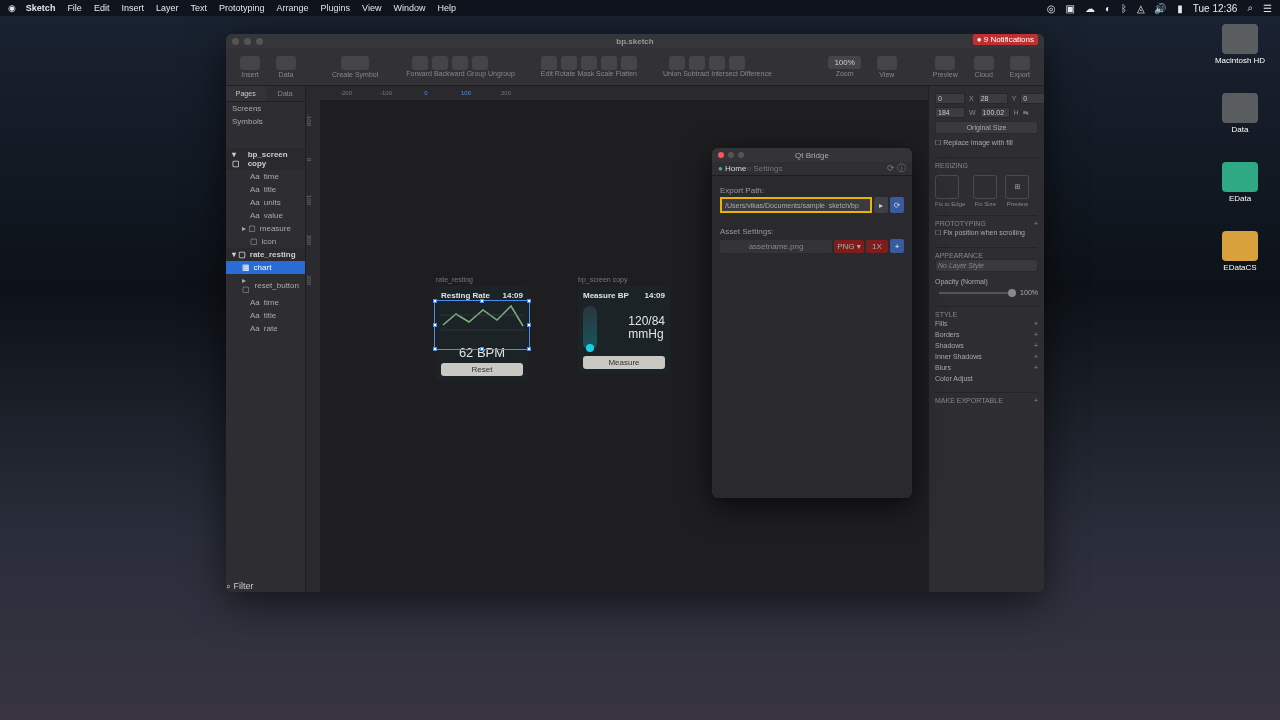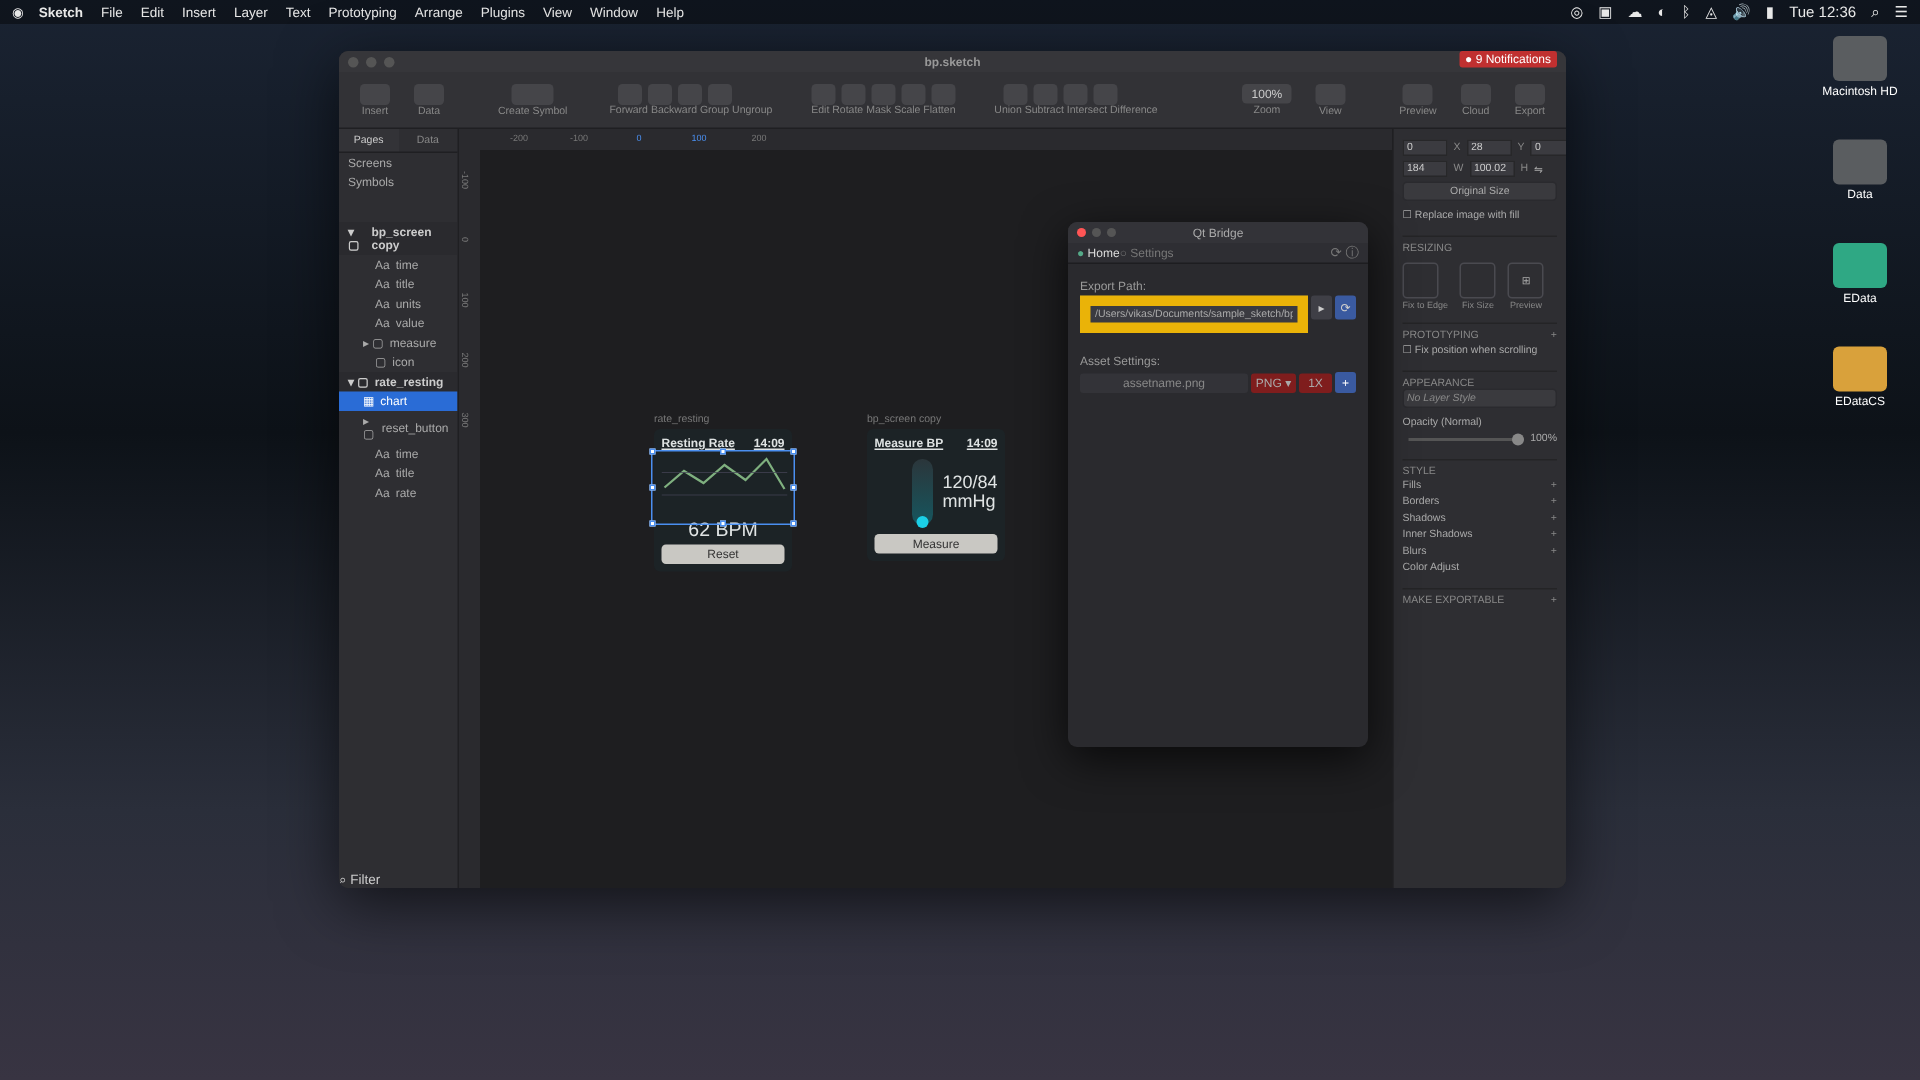--- a/index.html
+++ b/index.html
@@ -49,22 +49,22 @@
 
 .canvas { flex:1; background:#1e1e20; position:relative; overflow:hidden; }
 .rulerh { position:absolute; top:0; left:0; right:0; height:14px; background:#2a2a2e; display:flex; align-items:center; font-size:6px; color:#777; }
 .rulerh .tick { width:40px; text-align:center; }
 .rulerv { position:absolute; top:14px; left:0; width:14px; bottom:0; background:#2a2a2e; display:flex; flex-direction:column; font-size:6px; color:#777; }
 .rulerv .tick { height:40px; writing-mode:vertical-lr; text-align:center; }
 .art { position:absolute; }
 .card { width:92px; background:#1c2326; border-radius:4px; padding:5px; color:#dfe3e3; position:relative; }
 .selbox { position:absolute; border:1px solid #4a8ff0; pointer-events:none; }
 .selbox .h { position:absolute; width:4px; height:4px; background:#fff; border:1px solid #4a8ff0; }
-.card .tt { font-size:8px; font-weight:600; display:flex; justify-content:space-between;text-decoration:underline; }
-.card .mid { display:flex; align-items:center; justify-content:flex-end; gap:6px; margin:6px 0; }
+.card .tt { font-size:8px; font-weight:600; display:flex; justify-content:space-between; }
+.card .mid { display:flex; align-items:center; justify-content:space-between; gap:6px; margin:6px 0; }
 .chartpoly { width:84px; height:40px; }
 .bpm { font-size:13px; color:#e0e4e4; text-align:center; margin:3px 0; }
 .bp { font-size:12px; color:#e0e4e4; line-height:1.1; }
 .cardbtn { background:#c9c8c3; color:#333; font-size:8px; text-align:center; padding:2px; border-radius:3px; margin-top:2px; }
 .artlabel { position:absolute; top:-10px; left:0; font-size:7px; color:#777; }
 .therm { width:14px; height:44px; background:linear-gradient(180deg,#2b363b,#16565e); border-radius:7px; position:relative; }
 .therm::after { content:''; position:absolute; bottom:-2px; left:3px; width:8px; height:8px; background:#1bcfe6; border-radius:50%; }
 
 .rightpanel { width:116px; background:#2e2e32; border-left:1px solid #1f1f22; padding:4px 6px; font-size:7px; color:#aaa; overflow:auto; }
 .rprow { display:flex; gap:4px; margin:3px 0; align-items:center; }
@@ -89,21 +89,21 @@
 .qlights .y { background:#555; }
 .qlights .g { background:#555; }
 .qtitle .tt { position:absolute; left:50%; transform:translateX(-50%); font-size:8px; color:#aaa; }
 .qtabs { display:flex; height:14px; background:#2e2e33; padding:0 6px; gap:0; align-items:center; border-bottom:1px solid #1d1d20; }
 .qtabs .t { font-size:8px; color:#777; }
 .qtabs .t.act { color:#ddd; }
 .qtabs .ref { margin-left:auto; font-size:9px; color:#777; }
 .qbody { flex:1; padding:6px 8px; font-size:8px; }
 .qbody .lbl { color:#999; margin:4px 0 2px; }
 .qpath { display:flex; gap:2px; }
-.qpath input { flex:1; background:#3a3a40; border:7px solid #eab308; color:#aaa; font-size:7px; padding:2px 3px; }
+.qpath input { flex:1; background:#3a3a40; border:2px solid #eab308; color:#aaa; font-size:7px; padding:2px 3px; }
 .qpath .b { width:14px; height:16px; background:#3f3f46; border-radius:2px; display:flex; align-items:center; justify-content:center; font-size:8px; }
 .qasset { display:flex; gap:2px; margin-top:3px; align-items:center; }
 .qasset .n { flex:1; background:#333338; padding:2px 4px; border-radius:2px; text-align:center; color:#888; }
 .qasset .sel { width:30px; background:#7f1d1d; padding:2px; border-radius:2px; text-align:center; color:#aaa; }
 .qasset .add { width:14px; height:14px; background:#3a5aa0; border-radius:2px; display:flex; align-items:center; justify-content:center; color:#fff; }
 </style>
 </head>
 <body>
 
 <div class="menubar">

